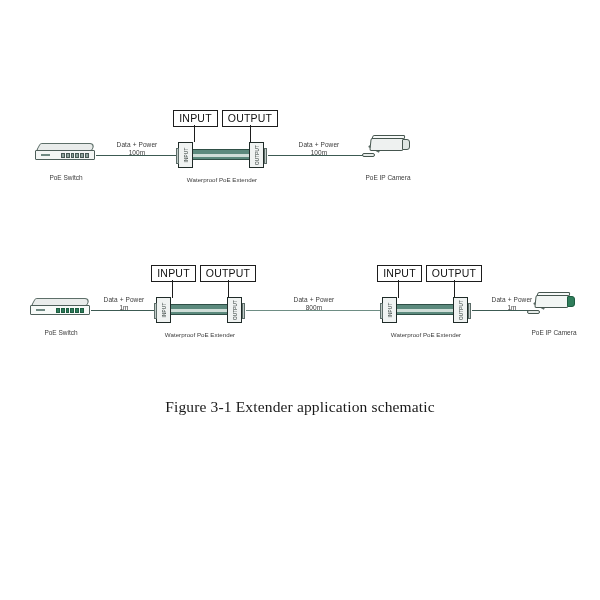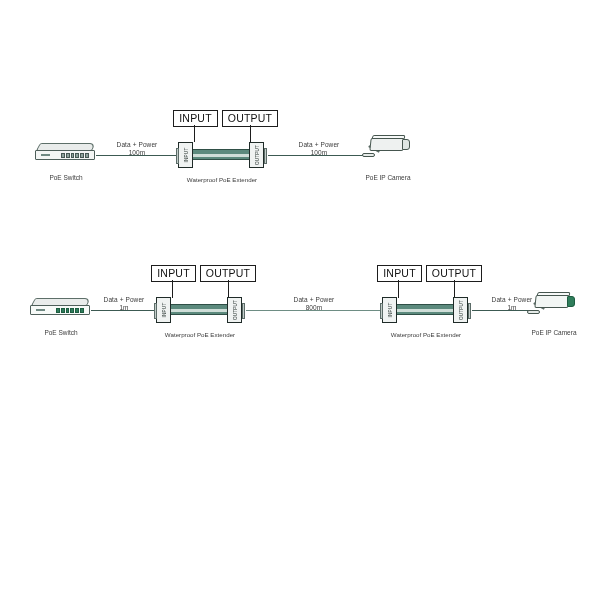--- a/index.html
+++ b/index.html
@@ -356,14 +356,15 @@
 
   <div class="camera green" style="left:527px; top:287px;">
     <div class="arm"></div>
     <div class="base"></div>
     <div class="hood"></div>
     <div class="barrel"></div>
     <div class="lens"></div>
   </div>
   <div class="device-caption abs" style="left:508px; top:329px; width:92px;">PoE IP Camera</div>
 
+  <div class="figure-caption">Figure 3-1 Extender application schematic</div>
 
 </div>
 
 </body></html>

